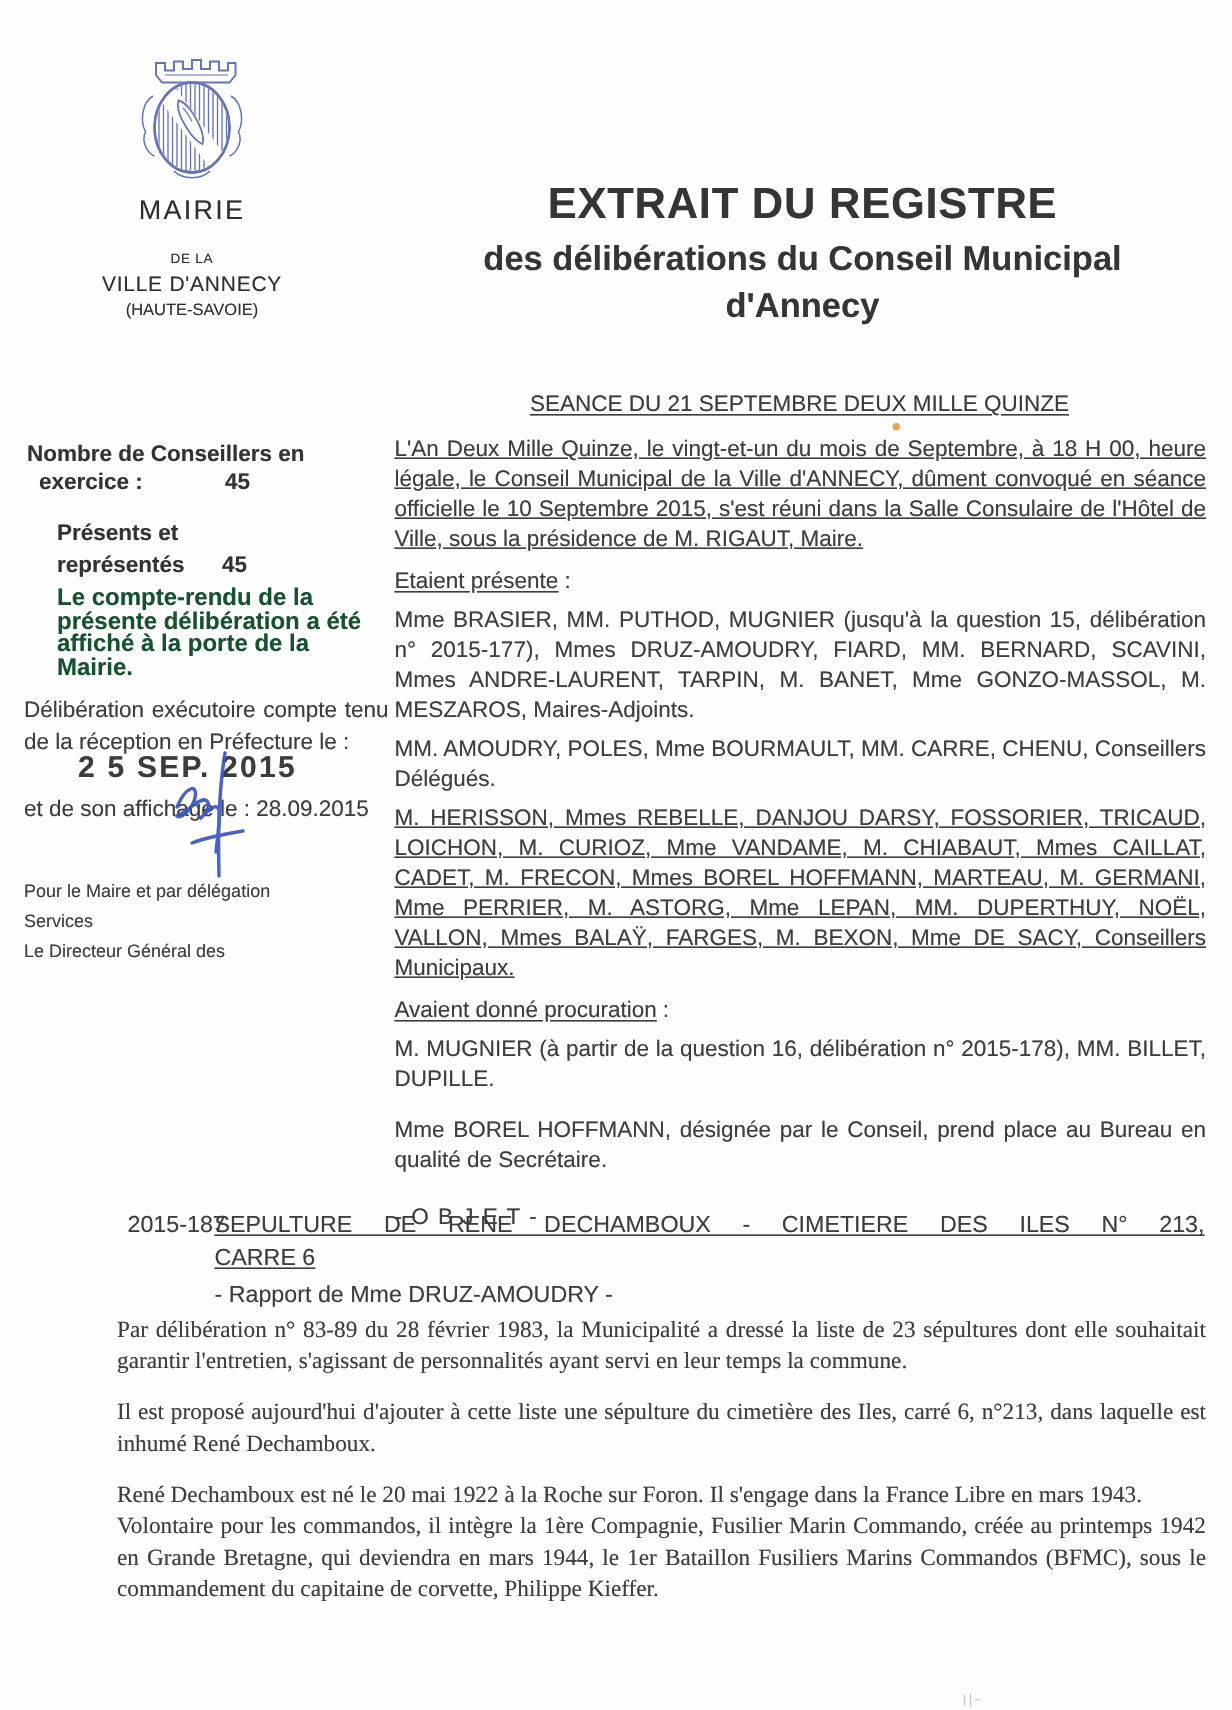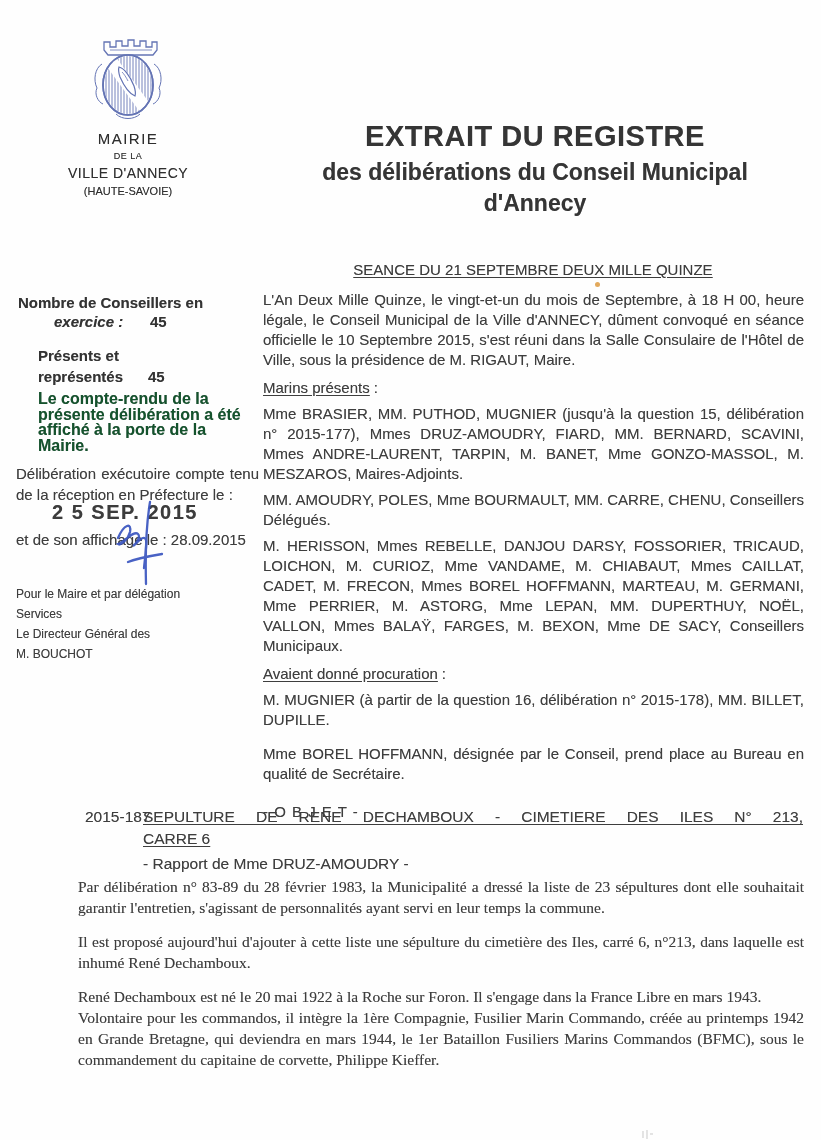--- a/index.html
+++ b/index.html
@@ -2,41 +2,41 @@
 <html><head>
 <meta charset="utf-8">
 <style>
   html,body{margin:0;padding:0;background:#ffffff;}
   .page{position:relative;width:821px;height:1140px;background:#fefefe;overflow:hidden;
         font-family:"Liberation Sans", sans-serif;color:#3e3e3e;
         text-shadow:0 0 .4px rgba(70,70,70,.5);}
   .abs{position:absolute;}
   
   .logo-caption{text-align:center;color:#2f2f2f;}
-  .cap1{font-size:15px;letter-spacing:1.5px;margin-bottom:4px;}
+  .cap1{font-size:18px;letter-spacing:1.5px;margin-bottom:16px;}
   .cap2{font-size:9px;letter-spacing:.5px;margin-bottom:4px;}
   .cap3{font-size:14px;letter-spacing:.5px;margin-bottom:4px;}
   .cap4{font-size:11px;}
   
   .title-block{text-align:center;font-weight:bold;color:#353535;}
   .t1{font-size:29px;letter-spacing:.5px;}
   .t2{font-size:23px;margin-top:6px;}
   .t3{font-size:23px;margin-top:4px;}
   .session{font-size:15px;text-align:center;color:#3c3c3c;}
   .u{text-decoration:underline;text-underline-offset:2px;}
   
   .sb-bold{font-weight:bold;font-size:15px;line-height:19px;color:#333;}
   .notice{font-weight:bold;font-size:16px;line-height:15.5px;color:#14532d;}
   .sb-reg{font-size:15px;line-height:21px;text-align:justify;}
   .stamp{font-weight:bold;font-size:20px;letter-spacing:1.5px;color:#3c3c3c;white-space:nowrap;}
   .delegation{font-size:12px;line-height:20px;}
   
   .main{font-size:15px;line-height:20px;text-align:justify;}
   .main p{margin:0 0 6px;}
-  .main p.gap-s{margin-bottom:8px;}
+  .main p.gap-s{margin-bottom:8px;text-decoration:underline;}
   .main p.gap-m{margin-bottom:14px;}
   .main p.gap-l{margin-bottom:16px;}
   .hline{margin:0;}
   .colon{margin-left:4px;}
   .objet{text-align:left;letter-spacing:1px;margin-top:18px;font-size:15px;}
   
   .delib-num{font-size:15.5px;}
   .delib-title{font-size:15.5px;line-height:22px;}
   .delib-t1{text-align:justify;text-align-last:justify;text-decoration:underline;text-underline-offset:2px;}
   .delib-t2{text-decoration:underline;text-underline-offset:2px;}
@@ -90,21 +90,21 @@
 
   <div class="abs session" style="left:263px;top:261px;width:540px;">
     <span class="u">SEANCE DU 21 SEPTEMBRE DEUX MILLE QUINZE</span>
   </div>
 
   <div class="abs speck" style="left:595px;top:282px;width:5px;height:5px;background:#dd9a3f;opacity:.85;"></div>
 
   <div class="abs sb-bold" style="left:18px;top:293px;width:230px;">
     <div>Nombre de Conseillers en</div>
     <div style="position:relative;">
-      <span style="margin-left:36px;font-style:italic;">exercice :</span>
+      <span style="margin-left:8px;">exercice :</span>
       <span class="abs" style="left:132px;top:0;">45</span>
     </div>
   </div>
 
   <div class="abs sb-bold" style="left:38px;top:345px;width:210px;line-height:21px;">
     <div>Présents et</div>
     <div style="position:relative;">
       <span>représentés</span>
       <span class="abs" style="left:110px;top:0;">45</span>
     </div>
@@ -123,27 +123,26 @@
       <path d="M8 40 C14 26 22 24 20 34 C18 42 10 48 8 46 C14 44 24 32 28 36 C31 39 26 46 23 48 C28 44 34 36 36 42 C37 46 35 60 34 70"></path>
       <path d="M40 4 C37 22 35 48 36 86"></path>
       <path d="M18 64 C28 60 40 58 52 56"></path>
     </svg>
   </div>
 
   <div class="abs delegation" style="left:16px;top:584px;width:230px;">
     <div>Pour le Maire et par délégation</div>
     <div>Services</div>
     <div>Le Directeur Général des</div>
-    <div>M. BOUCHOT</div>
   </div>
 
   <div class="abs main" style="left:263px;top:290px;width:541px;">
     <p class="gap-s">L'An Deux Mille Quinze, le vingt-et-un du mois de Septembre, à 18 H 00, heure légale, le Conseil Municipal de la Ville d'ANNECY, dûment convoqué en séance officielle le 10 Septembre 2015, s'est réuni dans la Salle Consulaire de l'Hôtel de Ville, sous la présidence de M. RIGAUT, Maire.</p>
     <p class="hline">
-      <span class="u">Marins présents</span><span class="colon">:</span>
+      <span class="u">Etaient présente</span><span class="colon">:</span>
     </p>
     <p>Mme BRASIER, MM. PUTHOD, MUGNIER (jusqu'à la question 15, délibération n° 2015-177), Mmes DRUZ-AMOUDRY, FIARD, MM. BERNARD, SCAVINI, Mmes ANDRE-LAURENT, TARPIN, M. BANET, Mme GONZO-MASSOL, M. MESZAROS, Maires-Adjoints.</p>
     <p>MM. AMOUDRY, POLES, Mme BOURMAULT, MM. CARRE, CHENU, Conseillers Délégués.</p>
     <p class="gap-s">M. HERISSON, Mmes REBELLE, DANJOU DARSY, FOSSORIER, TRICAUD, LOICHON, M. CURIOZ, Mme VANDAME, M. CHIABAUT, Mmes CAILLAT, CADET, M. FRECON, Mmes BOREL HOFFMANN, MARTEAU, M. GERMANI, Mme PERRIER, M. ASTORG, Mme LEPAN, MM. DUPERTHUY, NOËL, VALLON, Mmes BALAŸ, FARGES, M. BEXON, Mme DE SACY, Conseillers Municipaux.</p>
     <p class="hline">
       <span class="u">Avaient donné procuration</span><span class="colon">:</span>
     </p>
     <p class="gap-m">M. MUGNIER (à partir de la question 16, délibération n° 2015-178), MM. BILLET, DUPILLE.</p>
     <p class="gap-l">Mme BOREL HOFFMANN, désignée par le Conseil, prend place au Bureau en qualité de Secrétaire.</p>
     <div class="objet">- O B J E T -</div>

